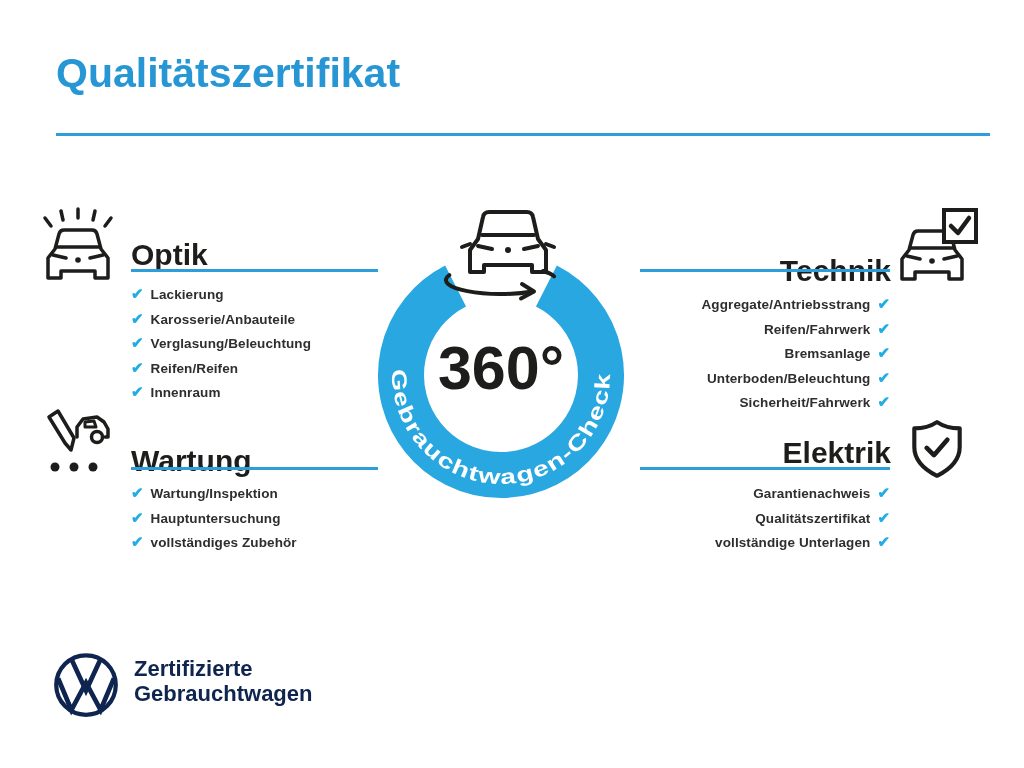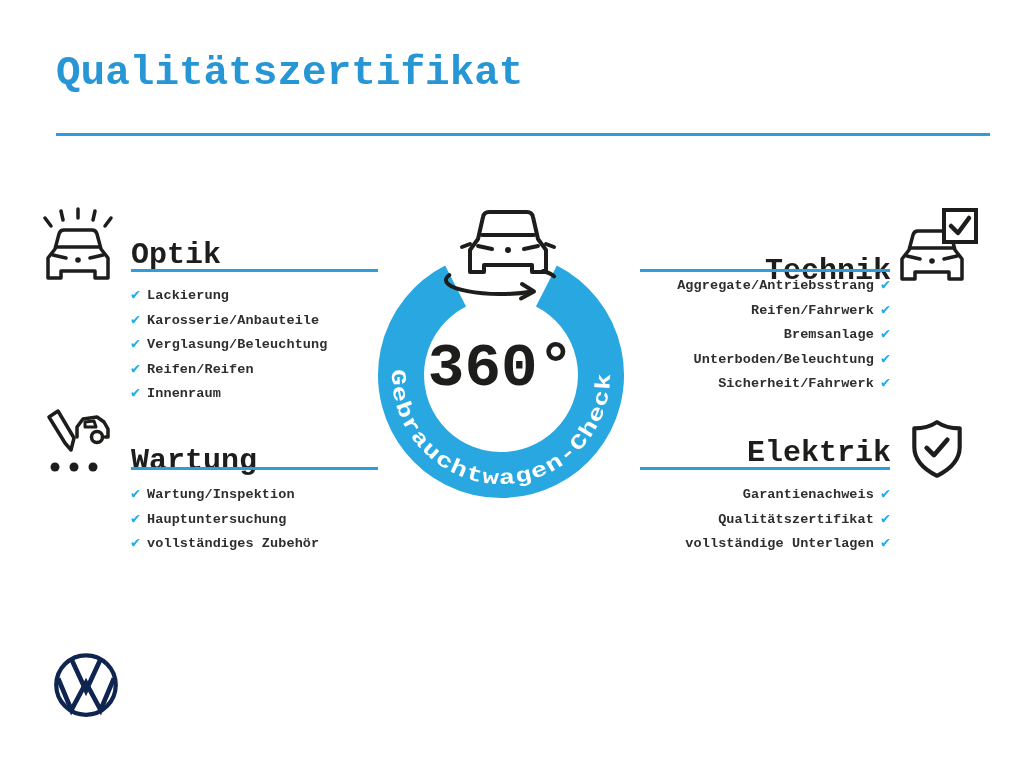--- a/index.html
+++ b/index.html
@@ -1,17 +1,17 @@
 <!DOCTYPE html>
 <html><head>
 <meta charset="utf-8">
 <style>
   html,body{margin:0;padding:0;background:#fff;}
   body{width:1024px;height:768px;font-family:"Liberation Sans",sans-serif;}
-  .canvas{position:relative;width:1024px;height:768px;background:#ffffff;overflow:hidden;font-family:Liberation Mono, monospace;}
+  .canvas{position:relative;width:1024px;height:768px;background:#ffffff;overflow:hidden;}
 
   .page-title{position:absolute;left:56px;top:50px;font-size:41px;font-weight:bold;color:#2796d4;}
   .top-rule{position:absolute;left:56px;top:133px;width:934px;height:3px;background:#2d9ed9;}
 
   .sec-title{position:absolute;font-size:30px;font-weight:bold;color:#1d1d1b;}
   .sec-line{position:absolute;height:3px;background:#2d9ed9;}
 
   .list{position:absolute;display:flex;flex-direction:column;}
   .list-r{align-items:flex-end;}
   .row{display:flex;align-items:baseline;gap:7px;height:24.5px;}
@@ -81,21 +81,21 @@
       <path d="M 9,52 L 22,55"></path>
         <path d="M 59,52 L 46,55"></path>
     </g>
     <circle cx="34" cy="57" r="2.8" fill="#1d1d1b"></circle>
     <rect x="46" y="6" width="32" height="32" fill="#ffffff" stroke="#1d1d1b" stroke-width="4"></rect>
     <path d="M 53,22 L 60,29 L 71,14" fill="none" stroke="#1d1d1b" stroke-width="4.5" stroke-linecap="round" stroke-linejoin="round"></path>
   </svg>
 
   <div class="sec-title" style="right:133px;top:254px">Technik</div>
   <div class="sec-line" style="right:134px;top:269px;width:250px"></div>
-  <div class="list list-r" style="right:134px;top:275px">
+  <div class="list list-r" style="right:134px;top:295px">
     <div class="row">
       <span class="lbl">Aggregate/Antriebsstrang</span>
       <span class="chk">✔</span>
       </div>
     <div class="row">
       <span class="lbl">Reifen/Fahrwerk</span>
       <span class="chk">✔</span>
       </div>
     <div class="row">
       <span class="lbl">Bremsanlage</span>
@@ -189,14 +189,18 @@
       <path d="M 21,-91 L 33,-83.5 L 20,-76.5"></path>
       <path d="M 42.1,-104 A 55,14 0 0 1 53.1,-98.6"></path>
     </g>
   </svg>
 
   <svg class="icon" style="left:52px;top:651px" width="68" height="68" viewBox="-36 -36 72 72">
     <circle cx="0" cy="0" r="31.5" fill="none" stroke="#0f2550" stroke-width="4.5"></circle>
     <path d="M -15.5,-27.5 L 0,6 L 15.5,-27.5" fill="none" stroke="#0f2550" stroke-width="5"></path>
     <path d="M -29.5,-7 L -15.5,26.5 L 0,-2.5 L 15.5,26.5 L 29.5,-7" fill="none" stroke="#0f2550" stroke-width="5"></path>
   </svg>
+  <div class="footer-text">
+    <div>Zertifizierte</div>
+    <div>Gebrauchtwagen</div>
+  </div>
 
 </div>
 
 </body></html>

